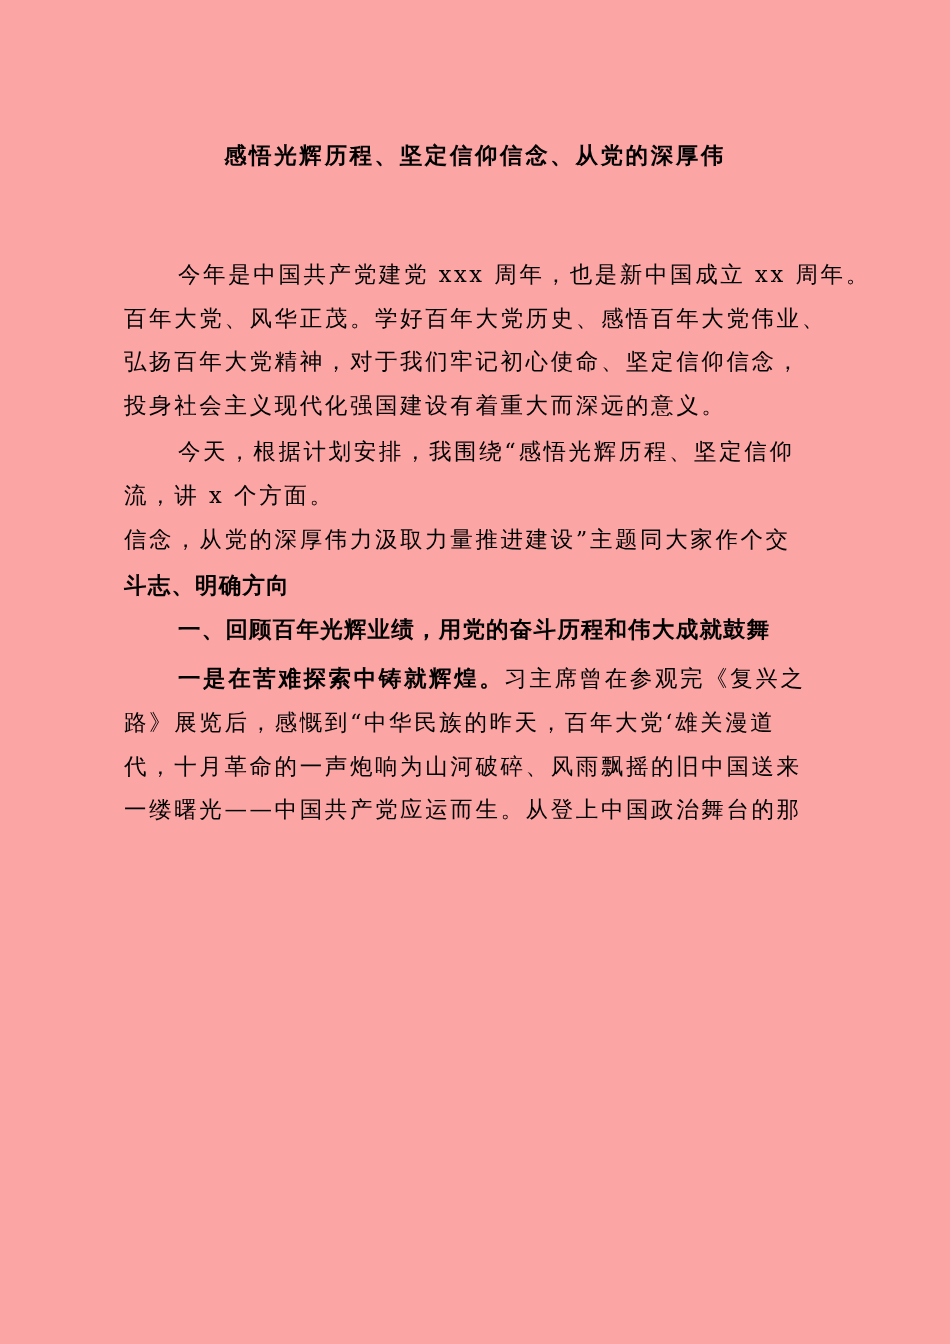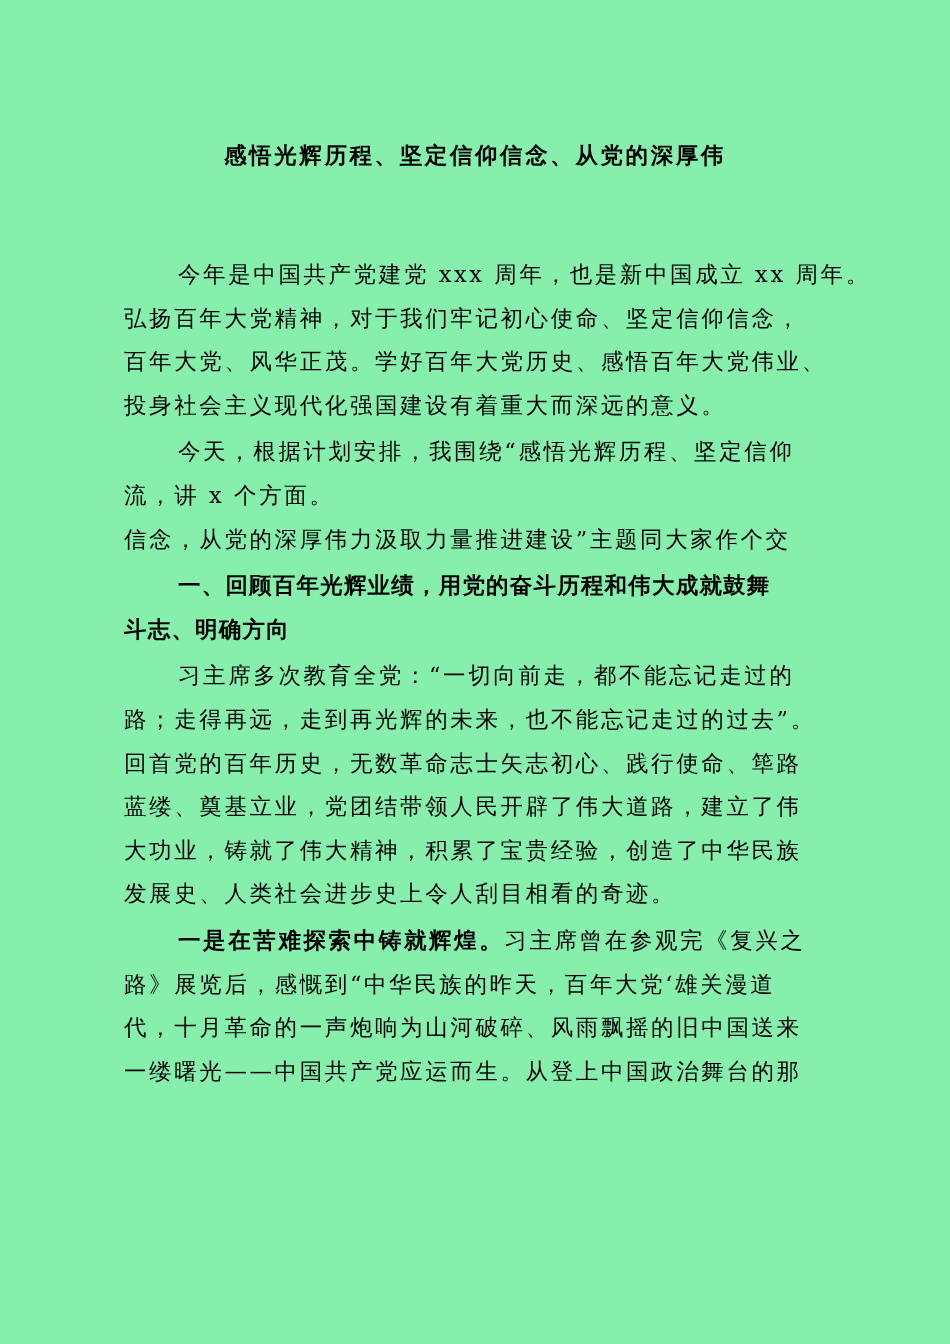--- a/index.html
+++ b/index.html
@@ -14,21 +14,21 @@
     overflow: hidden;
     font-family: "DejaVu Serif", "Liberation Serif", serif;
     color: #000000;
   }
   .page {
     position: absolute;
     left: 0;
     top: 0;
     width: 950px;
     height: 1344px;
-    background: #86efac;
+    background: #fca5a5;
   }
   .title {
     position: absolute;
     left: 100px;
     width: 750px;
     top: 134px;
     text-align: center;
     font-family: "DejaVu Serif", "Liberation Serif", serif;
     font-weight: bold;
     font-size: 35px;
@@ -68,47 +68,39 @@
 <div class="page">
 
   <div class="title">
     <span class="line">感悟光辉历程、坚定信仰信念、从党的深厚伟</span>
   </div>
 
   <div class="body">
 
     <div>
       <span class="line indent">今年是中国共产党建党 xxx 周年，也是新中国成立 xx 周年。</span>
+      <span class="line">百年大党、风华正茂。学好百年大党历史、感悟百年大党伟业、</span>
       <span class="line">弘扬百年大党精神，对于我们牢记初心使命、坚定信仰信念，</span>
-      <span class="line">百年大党、风华正茂。学好百年大党历史、感悟百年大党伟业、</span>
       <span class="line">投身社会主义现代化强国建设有着重大而深远的意义。</span>
     </div>
     <div class="gap"></div>
 
     <div>
       <span class="line indent">今天，根据计划安排，我围绕“感悟光辉历程、坚定信仰</span>
       <span class="line">流，讲 x 个方面。</span>
       <span class="line">信念，从党的深厚伟力汲取力量推进建设”主题同大家作个交</span>
     </div>
     <div class="gap"></div>
 
     <div>
+      <span class="line heading">斗志、明确方向</span>
       <span class="line indent heading">一、回顾百年光辉业绩，用党的奋斗历程和伟大成就鼓舞</span>
-      <span class="line heading">斗志、明确方向</span>
     </div>
     <div class="gap"></div>
 
-    <div>
-      <span class="line indent">习主席多次教育全党：“一切向前走，都不能忘记走过的</span>
-      <span class="line">路；走得再远，走到再光辉的未来，也不能忘记走过的过去”。</span>
-      <span class="line">回首党的百年历史，无数革命志士矢志初心、践行使命、筚路</span>
-      <span class="line">蓝缕、奠基立业，党团结带领人民开辟了伟大道路，建立了伟</span>
-      <span class="line">大功业，铸就了伟大精神，积累了宝贵经验，创造了中华民族</span>
-      <span class="line">发展史、人类社会进步史上令人刮目相看的奇迹。</span>
-    </div>
     <div class="gap"></div>
 
     <div>
       <span class="line indent"><span class="lead-bold">一是在苦难探索中铸就辉煌。</span><span>习主席曾在参观完《复兴之</span></span>
       <span class="line">路》展览后，感慨到“中华民族的昨天，百年大党‘雄关漫道</span>
       <span class="line">代，十月革命的一声炮响为山河破碎、风雨飘摇的旧中国送来</span>
       <span class="line">一缕曙光——中国共产党应运而生。从登上中国政治舞台的那</span>
     </div>
 
   </div>

